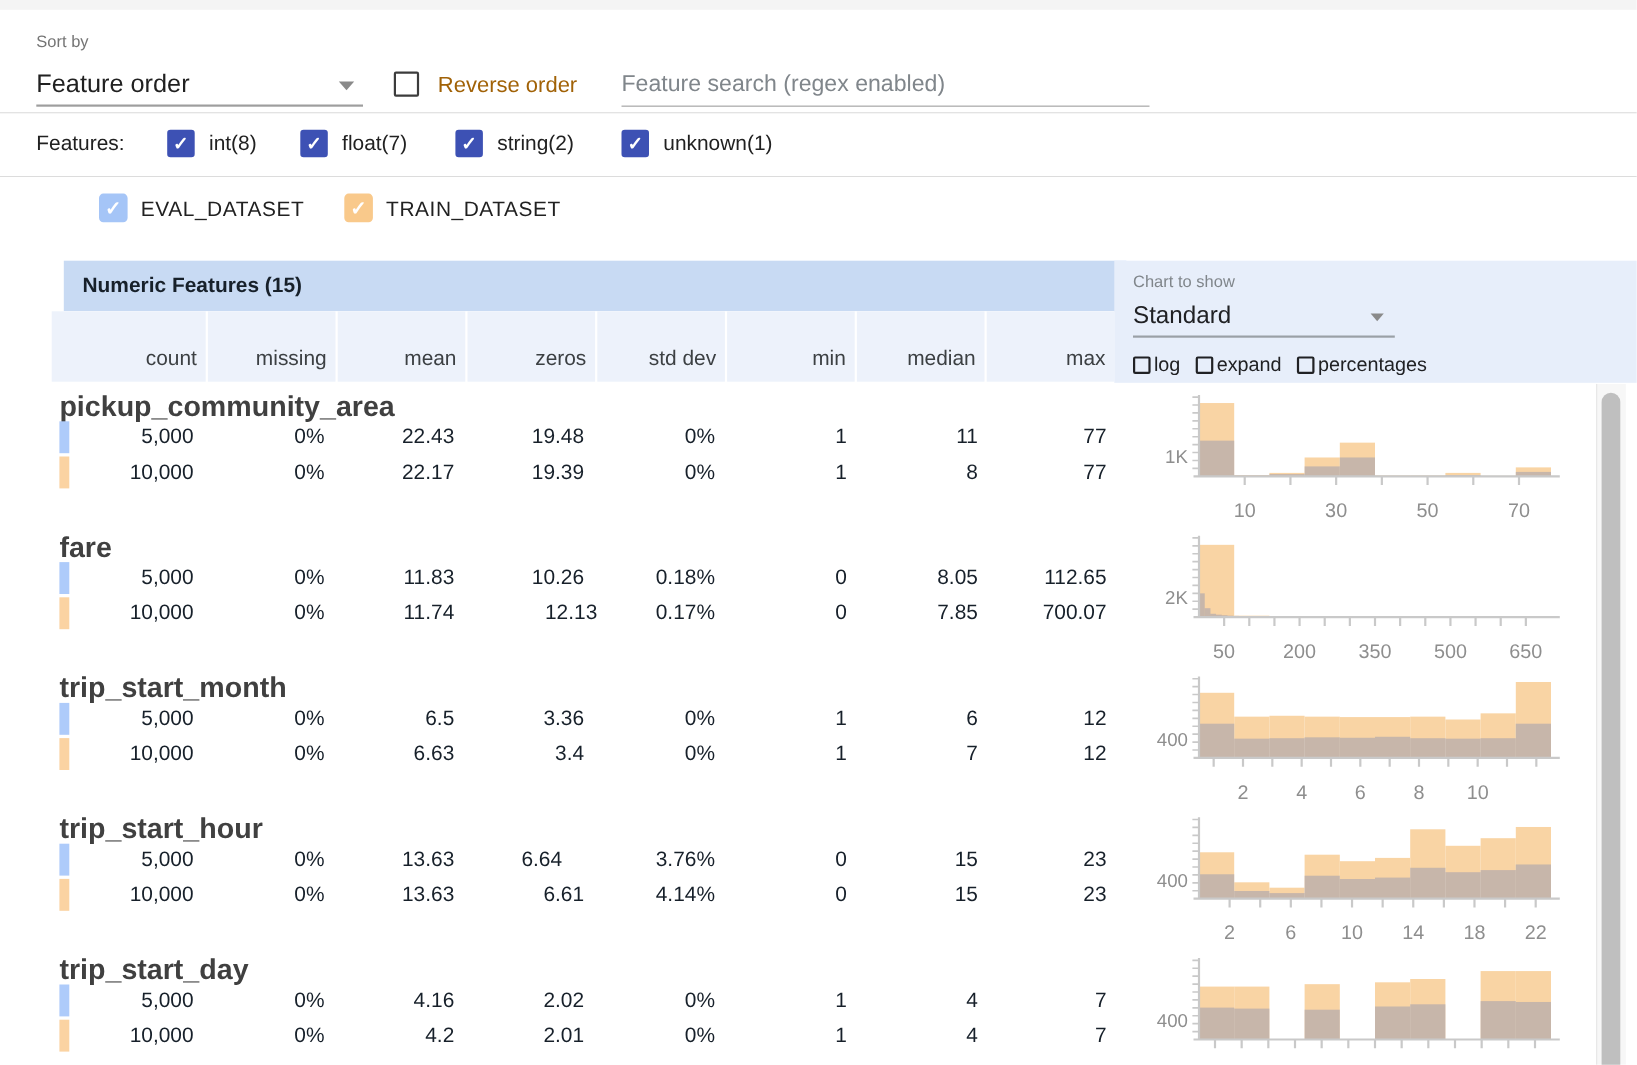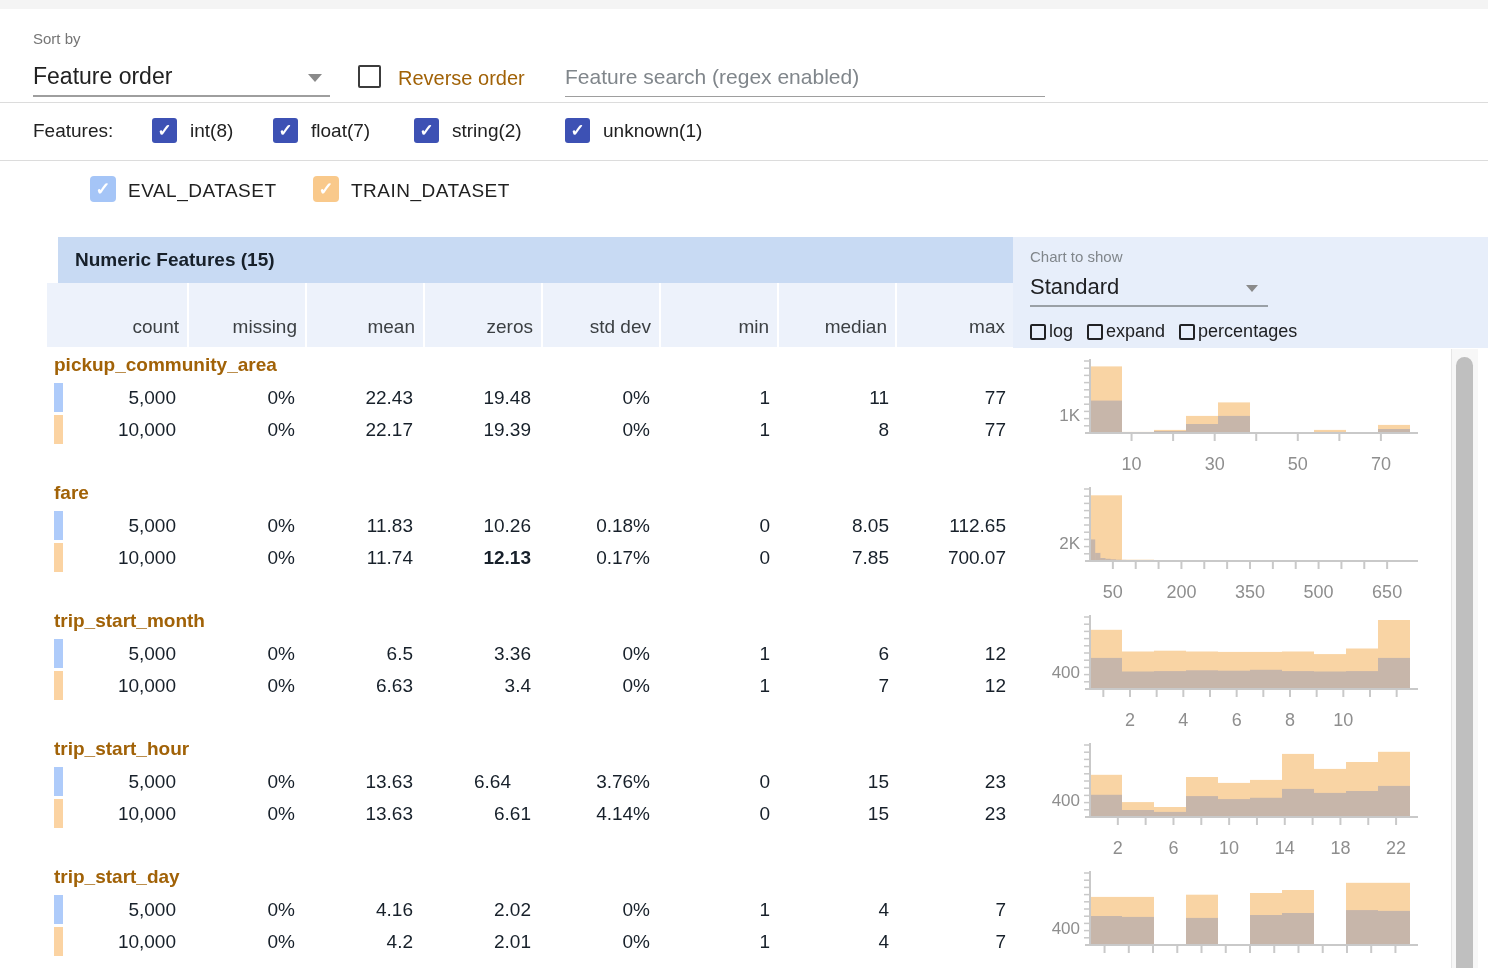--- a/index.html
+++ b/index.html
@@ -54,21 +54,21 @@
   .chart-panel { left:1013px; top:237px; width:475px; height:111px; background:#e7eefa; }
   .cts-label { left:17px; top:11px; font-size:15px; color:#80868b; }
   .cts-select { left:17px; top:34px; width:238px; height:36px; border-bottom:2px solid #9aa0a6; cursor:pointer; }
   .cts-value { font-size:22px; color:#202124; line-height:32px; }
   .cts-opts { left:17px; top:84px; display:flex; gap:14px; align-items:center; }
   .cb-small { width:16px; height:16px; border:2px solid #202124; border-radius:2px; background:transparent; cursor:pointer; flex:none; }
   .cts-opt { display:flex; align-items:center; gap:3px; font-size:18px; color:#202124; }
 
   
   .feature-block { position:absolute; left:47px; width:966px; height:128px; }
-  .feat-name { position:absolute; left:7px; top:4px; font-size:19px; font-weight:bold; color:#a16207; }
+  .feat-name { position:absolute; left:7px; top:4px; font-size:26px; font-weight:bold; color:#404040; }
   .swatch { position:absolute; left:7px; width:9px; height:29px; }
   .val { position:absolute; width:130px; text-align:right; font-size:19px; color:#17202a; line-height:32px; }
 
   
   .hist-block { position:absolute; left:1013px; width:440px; height:128px; }
 
   
   .scroll-track { left:1451px; top:349px; width:27px; height:619px; background:#f7f7f7; border-left:1px solid #e6e6e6; }
   .scroll-thumb { left:1456px; top:357px; width:17px; height:620px; background:#bfbfbf; border-radius:9px; cursor:pointer; }
 </style>
@@ -225,21 +225,21 @@
       <div class="val" style="top: 32px; left: 236px;">11.83</div>
       <div class="val" style="top: 32px; left: 354px;">10.26</div>
       <div class="val" style="top: 32px; left: 473px;">0.18%</div>
       <div class="val" style="top: 32px; left: 593px;">0</div>
       <div class="val" style="top: 32px; left: 712px;">8.05</div>
       <div class="val" style="top: 32px; left: 829px;">112.65</div>
       <div class="swatch" style="top: 65px; background: rgb(251, 211, 162);"></div>
       <div class="val" style="top: 64px; left: -1px;">10,000</div>
       <div class="val" style="top: 64px; left: 118px;">0%</div>
       <div class="val" style="top: 64px; left: 236px;">11.74</div>
-      <div class="val" style="top: 64px; left: 354px; font-weight: bold;">12.13</div>
+      <div class="val" style="top: 64px; left: 366px;">12.13</div>
       <div class="val" style="top: 64px; left: 473px;">0.17%</div>
       <div class="val" style="top: 64px; left: 593px;">0</div>
       <div class="val" style="top: 64px; left: 712px;">7.85</div>
       <div class="val" style="top: 64px; left: 829px;">700.07</div>
     </div>
     <div class="hist-block" style="top: 478px;"><svg width="440" height="128">
         <rect x="77.0" y="17.3" width="32.0" height="65.7" fill="#f9d4a4"></rect>
         <rect x="109.0" y="81.7" width="32.0" height="1.3" fill="#f9d4a4"></rect>
         <rect x="141.0" y="82.5" width="32.0" height="0.5" fill="#f9d4a4"></rect>
         <rect x="173.0" y="82.7" width="32.0" height="0.3" fill="#f9d4a4"></rect>

